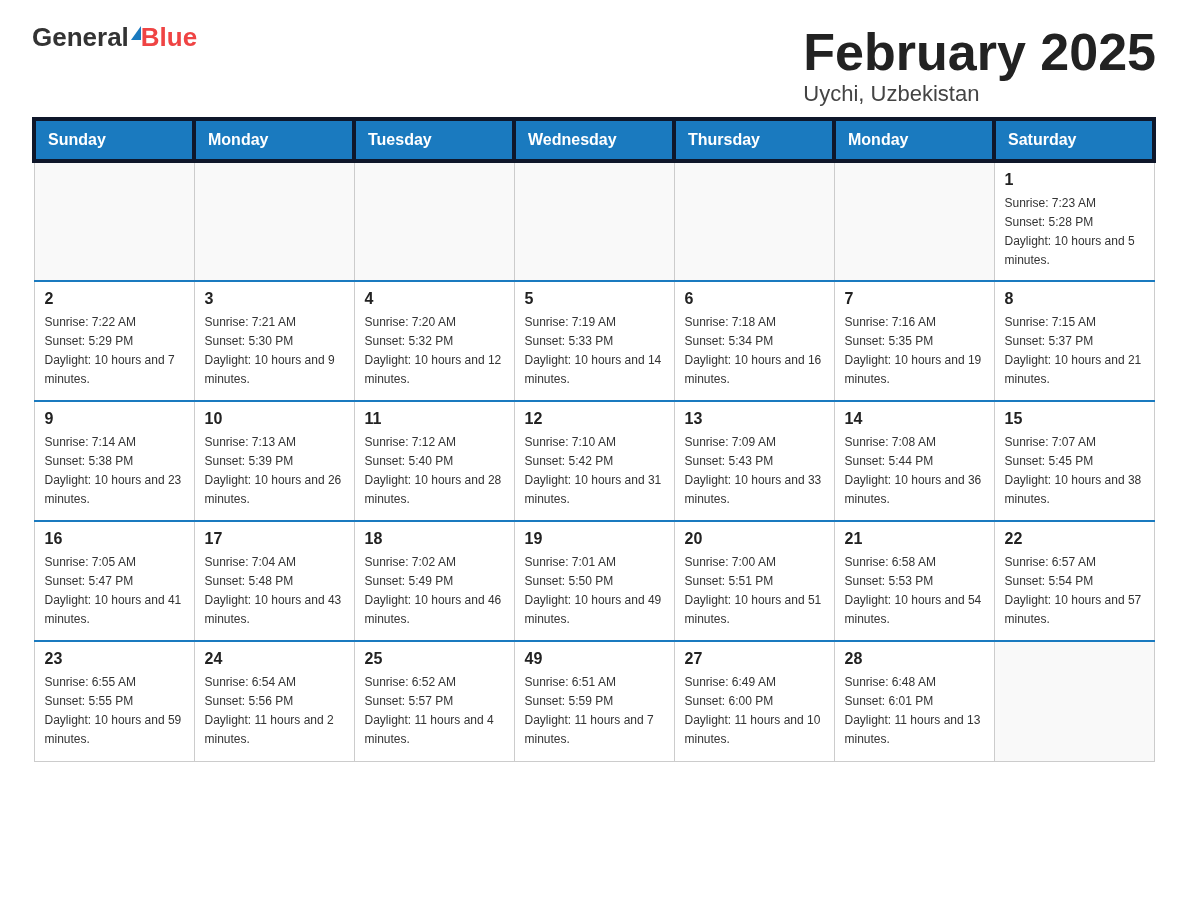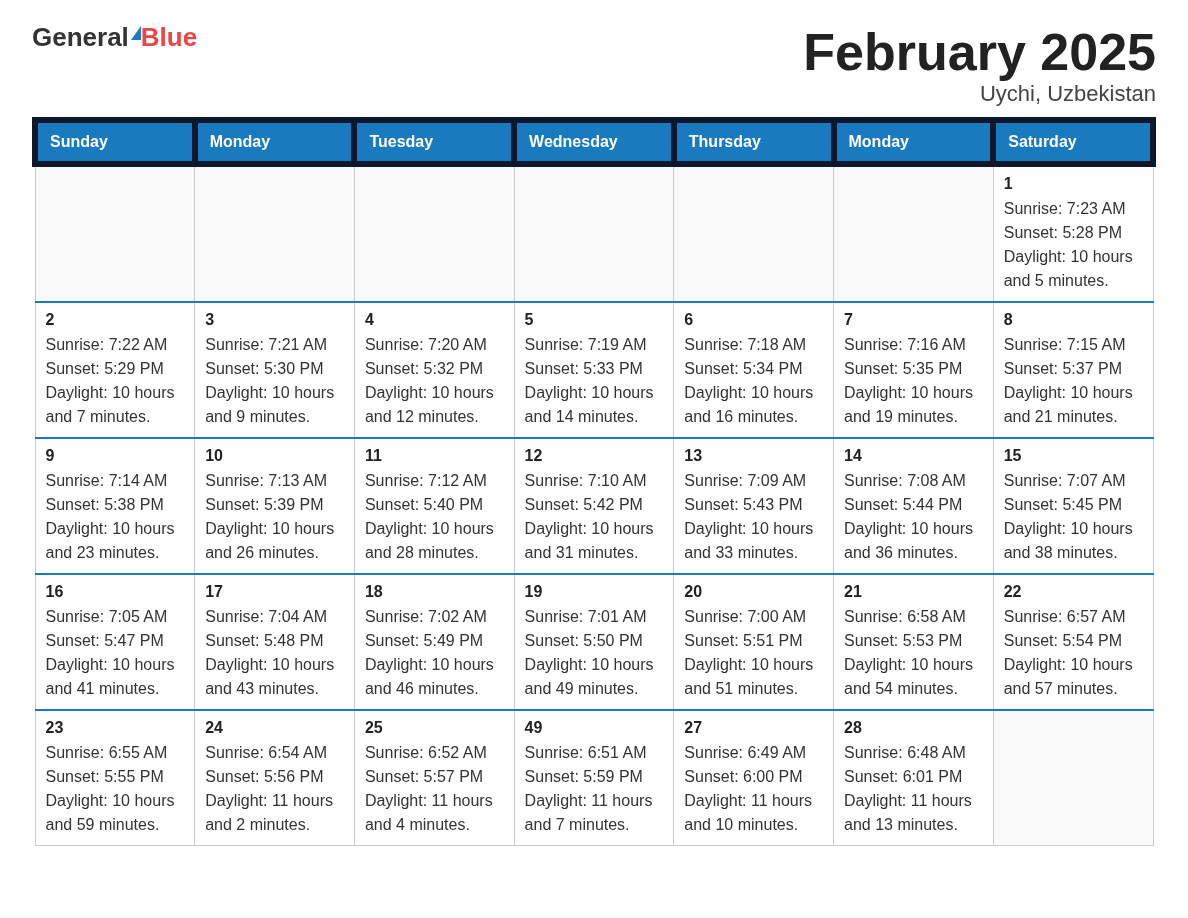--- a/index.html
+++ b/index.html
@@ -38,21 +38,20 @@
       width: 0;
       height: 0;
       border-left: 10px solid transparent;
       border-bottom: 14px solid #1a7abf;
       margin-left: 2px;
       vertical-align: middle;
       position: relative;
       top: -4px;
     }
     .title-block {
-      text-align: right;
     }
     .month-title {
       font-size: 52px;
       font-weight: bold;
       color: #222;
       line-height: 1.1;
     }
     .location-title {
       font-size: 22px;
       color: #444;
@@ -62,39 +61,39 @@
       border-collapse: collapse;
       margin-top: 10px;
     }
     .calendar-table th {
       background-color: #1a7abf;
       color: #fff;
       font-size: 16px;
       font-weight: bold;
       padding: 10px 12px;
       text-align: left;
-      border: 6px solid #0f172a;
+      border: 4px solid #0f172a;
     }
     .calendar-table td {
       vertical-align: top;
       border: 1px solid #ccc;
       padding: 8px 10px;
       width: calc(100% / 7);
       min-height: 110px;
       height: 120px;
     }
     .day-number {
       font-size: 16px;
       font-weight: bold;
       color: #222;
       margin-bottom: 4px;
       display: block;
     }
     .day-info {
-      font-size: 16px;
+      font-size: 12px;
       color: #333;
       line-height: 1.5;
     }
     .empty-cell {
       background: #f9f9f9;
     }
     .row-border td {
       border-top: 2px solid #1a7abf;
     }
   </style>

